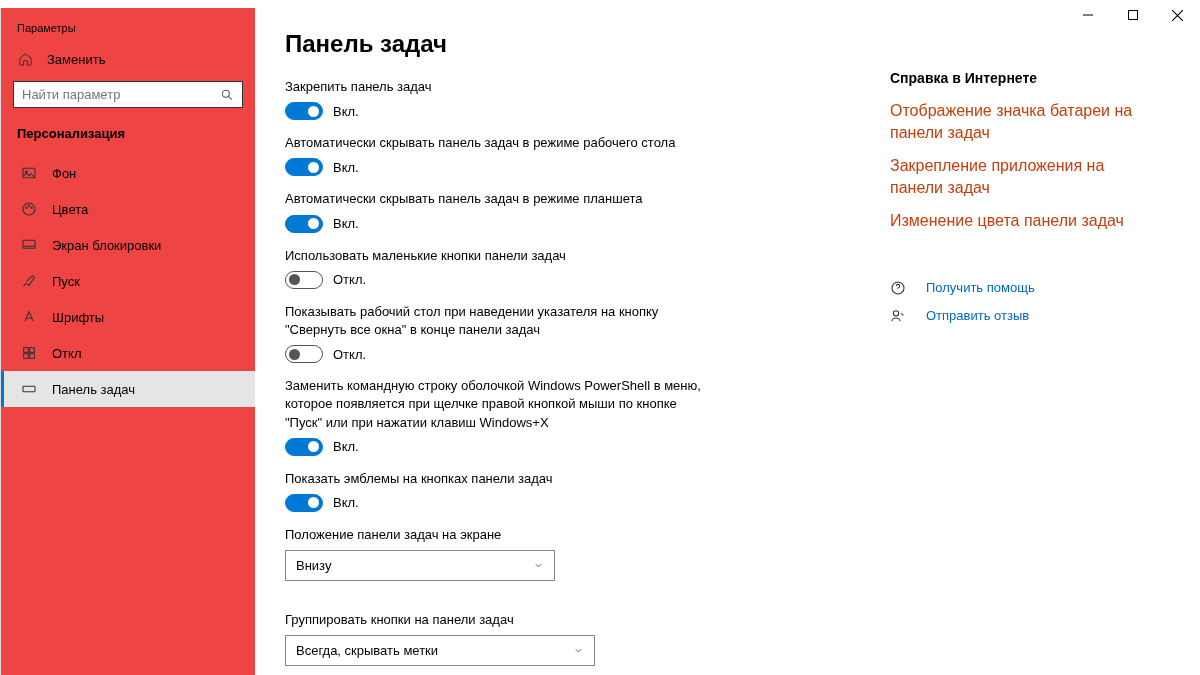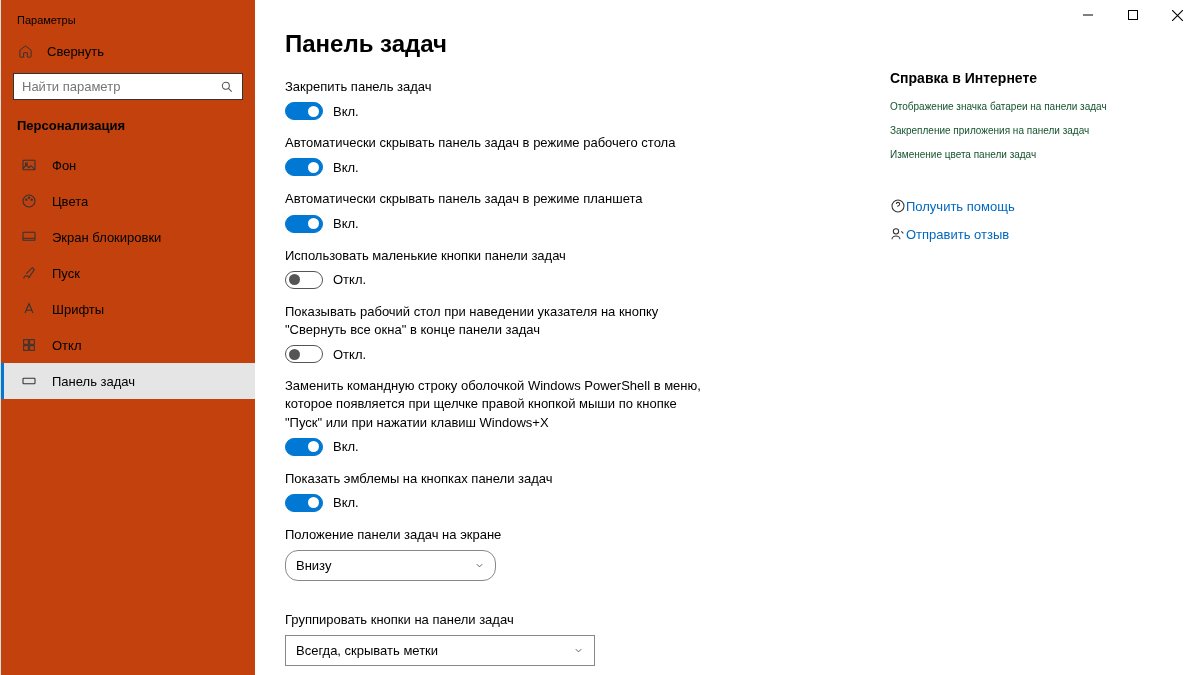--- a/index.html
+++ b/index.html
@@ -8,24 +8,25 @@
     font-size: 13px;
     color: #000;
     background: #fff;
     width: 1200px;
     height: 675px;
     overflow: hidden;
     display: flex;
   }
   .sidebar {
     width: 255px;
-    background: #c2410c;
+    background: #ef4444;
     padding: 12px 0 0 0;
     flex-shrink: 0;
     border-left: 1px solid #ddd;
+    margin-top: 8px;
   }
   .app-title {
     font-size: 11px;
     padding: 2px 16px 10px 16px;
     color: #000;
   }
   .home-row {
     display: flex;
     align-items: center;
     padding: 8px 16px;
@@ -106,48 +107,48 @@
   .toggle-state { font-size:13px; }
 
   .dropdown {
     border: 1px solid #888;
     padding: 7px 10px;
     display:flex; justify-content:space-between; align-items:center;
     cursor:pointer;
     font-size:13px;
     background:#fff;
   }
-  .dropdown.narrow { width: 211px; border-radius: 13px; }
+  .dropdown.narrow { width: 270px; }
   .dropdown.wide { width: 310px; text-align: right; }
   .link {
     color:#0067c0; cursor:pointer; font-size:13px;
   }
 
   .aside {
     margin-left: auto;
     width: 280px;
     padding-top: 40px;
     padding-right: 20px;
   }
   .aside-title {
     font-size: 14px;
     font-weight: 600;
     margin-bottom: 14px;
   }
   .aside-link {
     display:block;
-    color:#14532d;
-    font-size:10px;
+    color:#c2410c;
+    font-size:16px;
     margin-bottom:10px;
     cursor:pointer;
     line-height:1.4;
   }
   .aside-action {
-    display:flex; align-items:center; gap:0;
-    color:#0067c0; font-size:13px; margin-bottom:12px; cursor:pointer;
+    display:flex; align-items:center; gap:20px;
+    color:#0067c0; font-size:13px; margin-bottom:12px; cursor:pointer;margin-top:12px;
   }
   .aside-action .aicon { width:16px; color:#333; }
 
   .titlebar-controls {
     position:absolute; top:0; right:0;
     display:flex; height:30px;
   }
   .tb-btn {
     width:45px; display:flex; align-items:center; justify-content:center;
     cursor:pointer; font-size:13px;
@@ -159,21 +160,21 @@
 
 <div class="sidebar">
   <div class="app-title">Параметры</div>
 
   <div class="home-row">
     <span class="icon">
       <svg width="15" height="15" viewBox="0 0 24 24" fill="none" stroke="#333" stroke-width="1.6">
           <path d="M3 10 12 3l9 7v10a1 1 0 0 1-1 1h-5v-7h-6v7H4a1 1 0 0 1-1-1Z"></path>
         </svg>
     </span>
-    <span>Свернуть</span>
+    <span>Заменить</span>
   </div>
 
   <div class="search-box">
     <input type="text" placeholder="Найти параметр" style="">
     <span>
       <svg width="14" height="14" viewBox="0 0 24 24" fill="none" stroke="#555" stroke-width="1.8">
           <circle cx="10" cy="10" r="6"></circle>
           <path d="m20 20-5.5-5.5"></path>
         </svg>
     </span>

